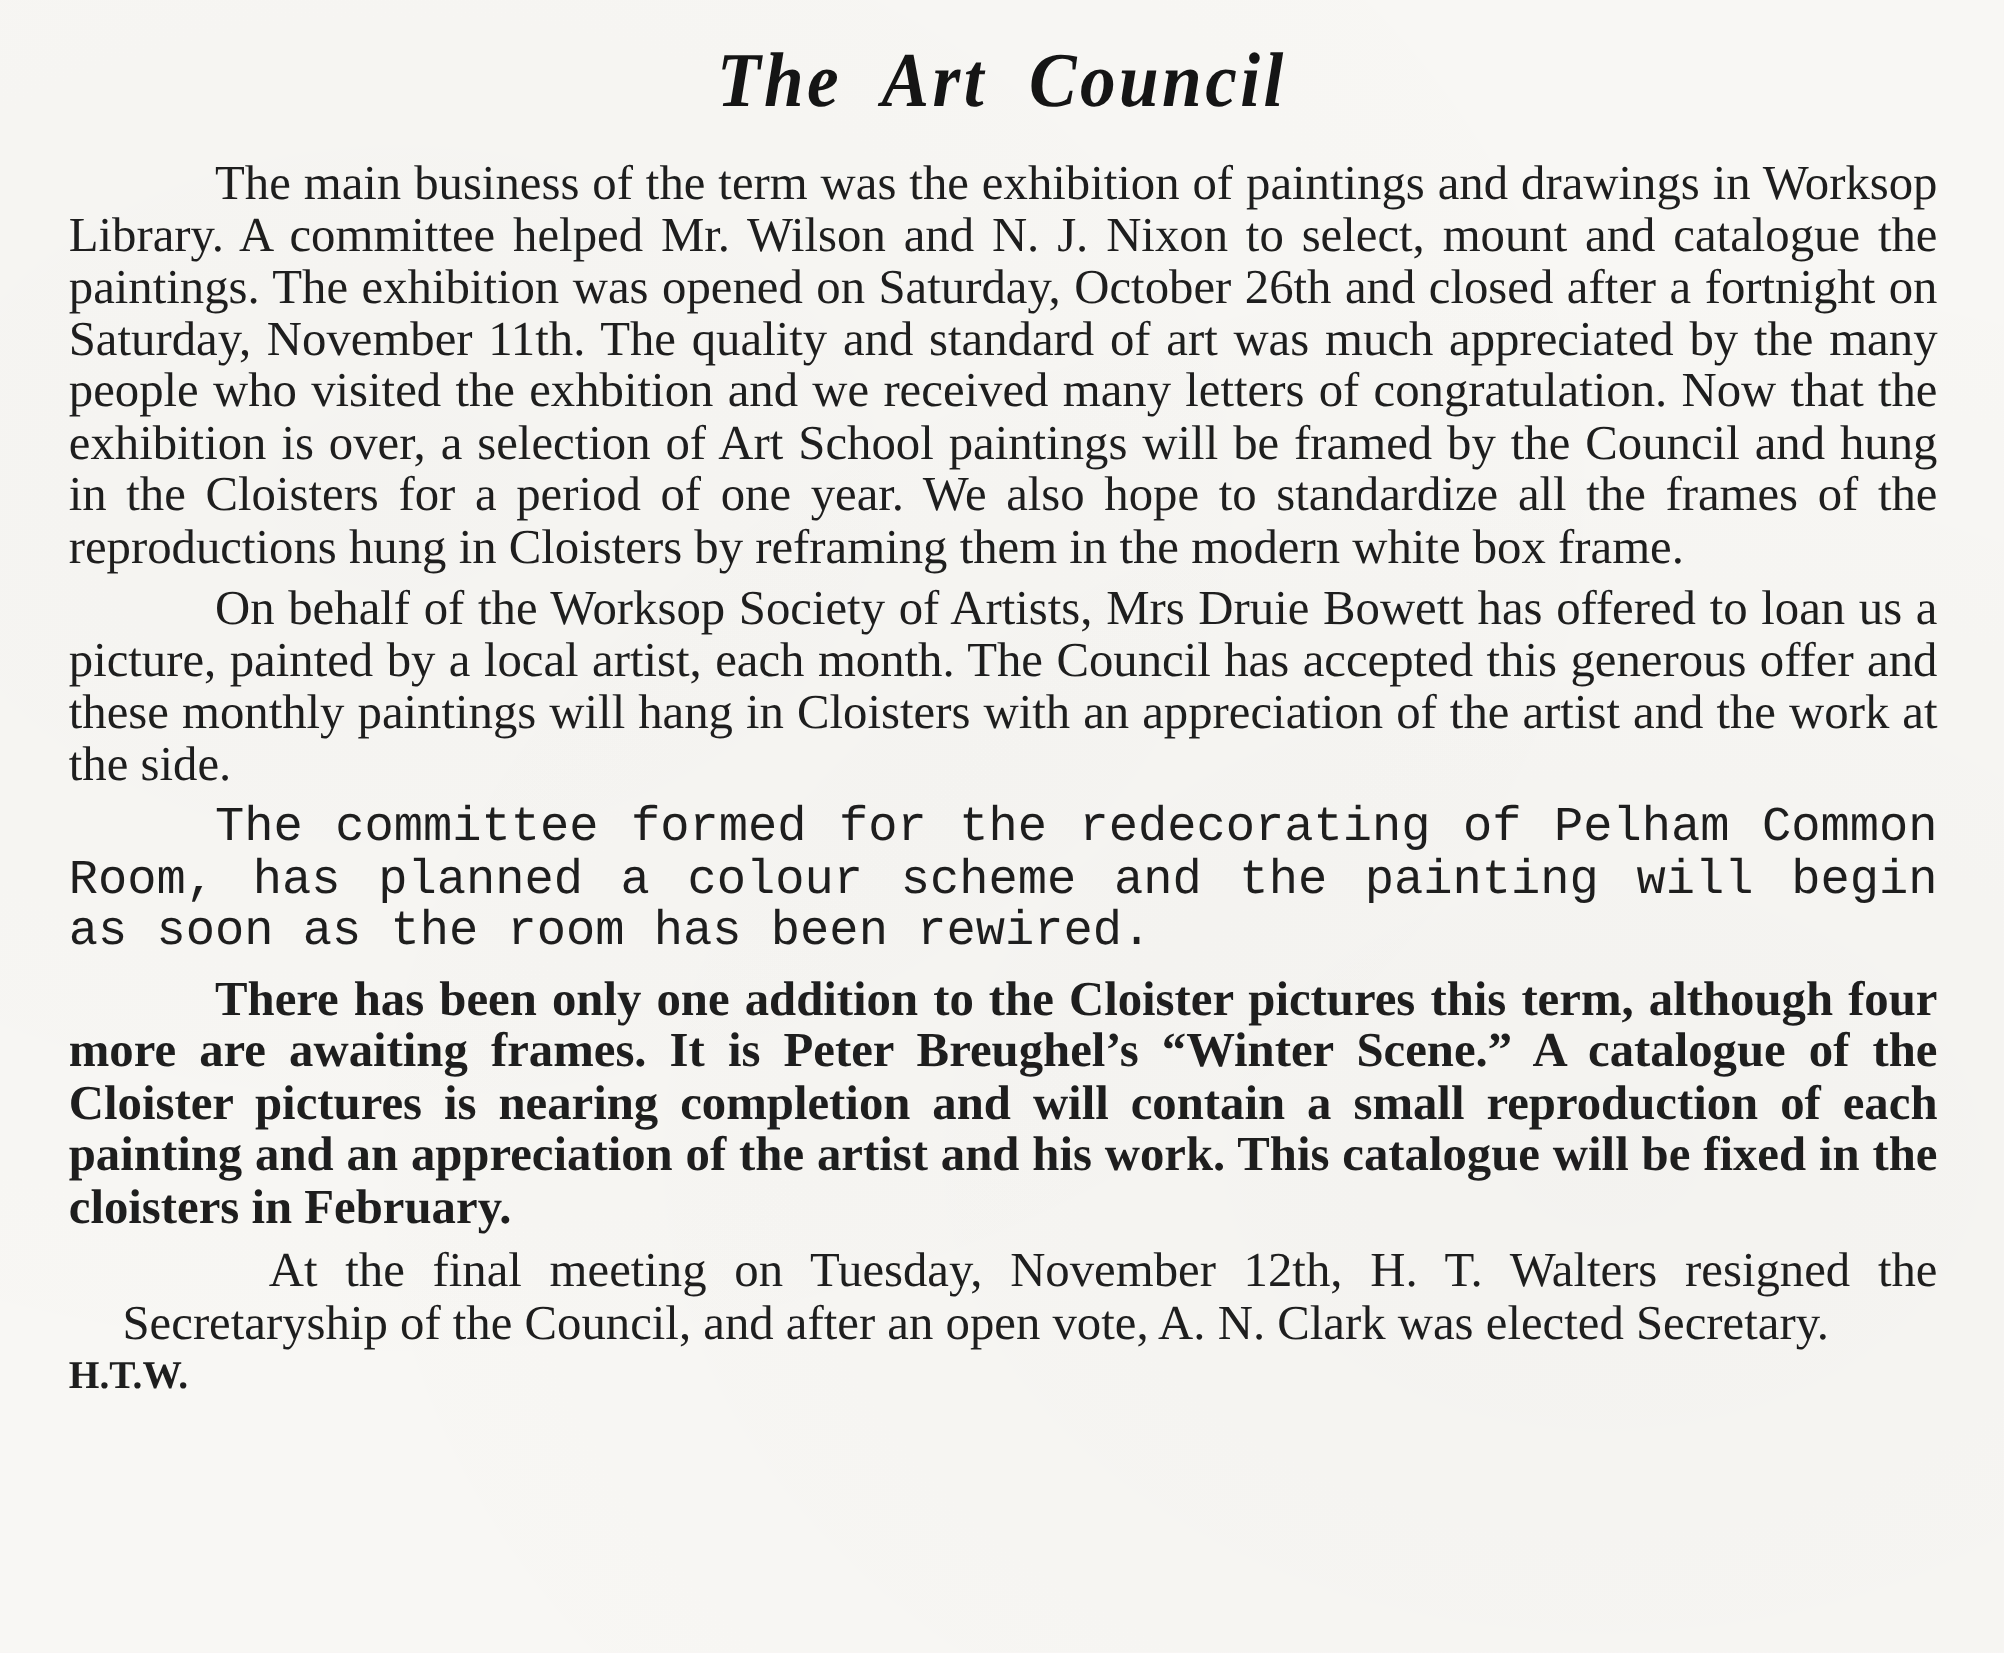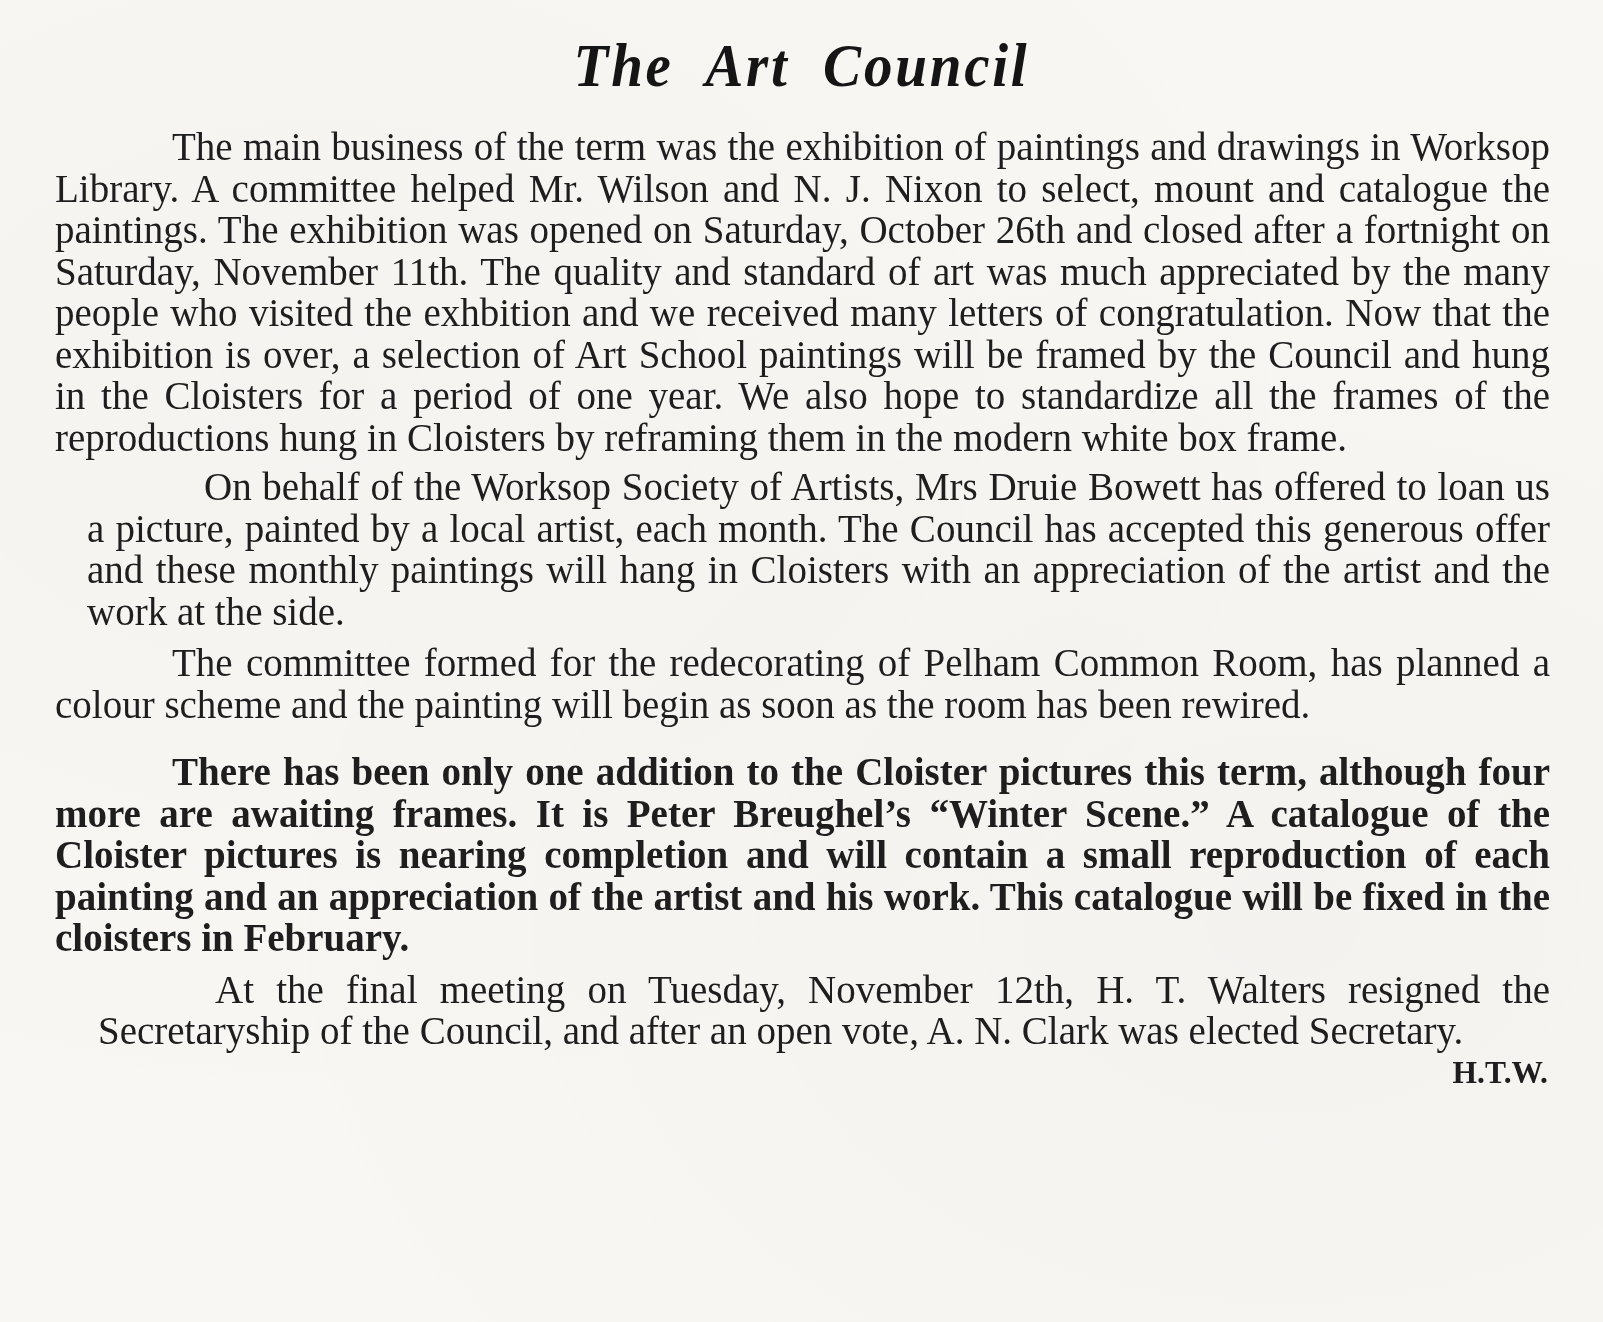--- a/index.html
+++ b/index.html
@@ -50,32 +50,32 @@
     }
     .para {
       margin: 0 0 11px 0;
       font-size: 39px;
       line-height: 41.5px;
       text-align: justify;
       text-indent: 117px;
       color: #1e1e1e;
     }
     .signature {
-      text-align: right;
+      text-align: left;
       font-size: 31.5px;
       line-height: 41.5px;
       margin: 0;
       color: #1e1e1e;
       font-weight: bold;
       padding-right: 2px;
     }
     .p1 { margin-bottom: 8px; }
-    .p2 { margin-bottom: 10px; margin-left: 32px; }
+    .p2 { margin-bottom: 10px; }
     .p3 { margin-bottom: 10px; }
-    .p4 { margin-bottom: 26px; }
+    .p4 { margin-bottom: 12px; font-family: Liberation Mono, monospace; }
     .p5 { margin-bottom: 10px; font-weight: bold; }
     .p6 { margin-bottom: 0; margin-left: 43px; }
   </style>
 </head>
 <body>
 
 <div class="page">
   <h1 class="title">The Art Council</h1>
 
   <div class="article">

